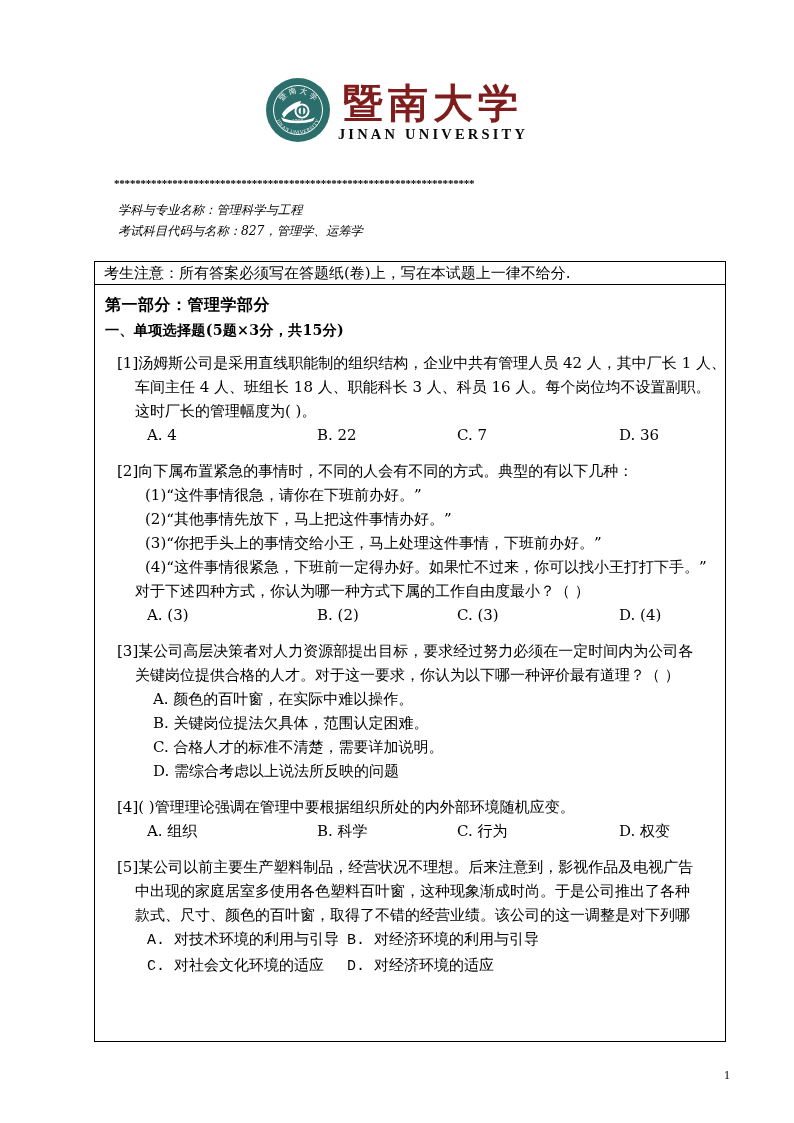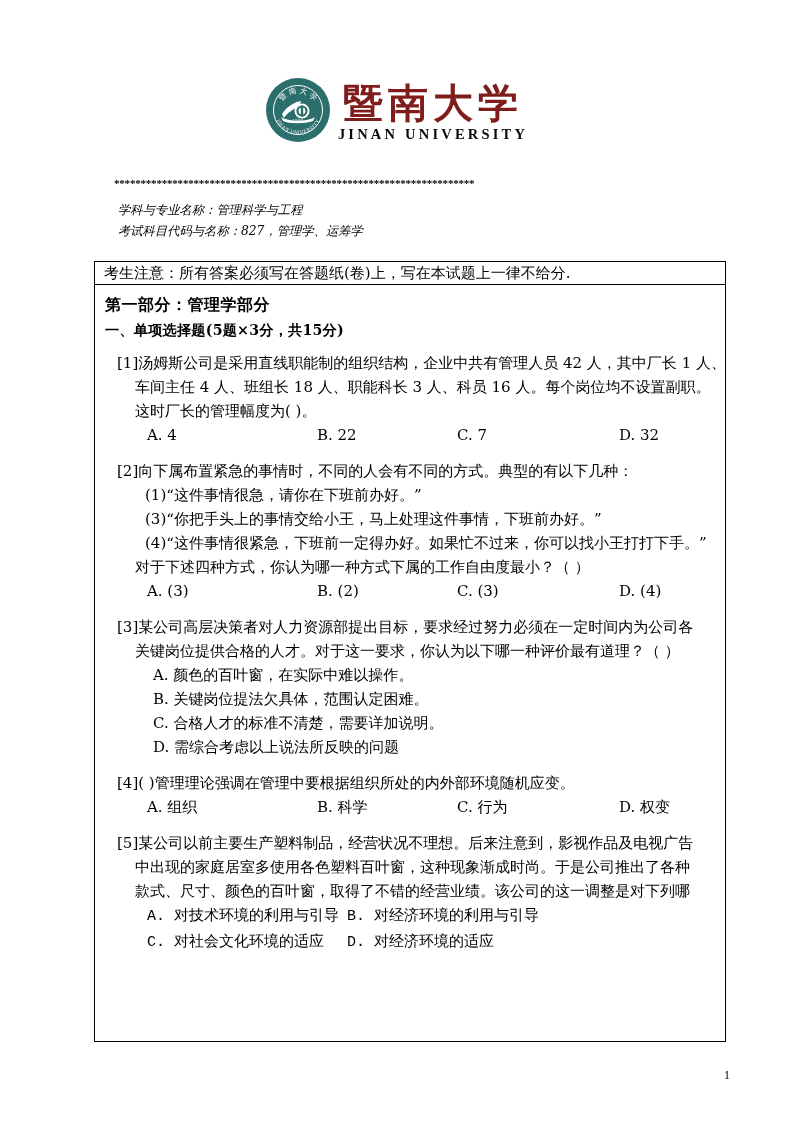--- a/index.html
+++ b/index.html
@@ -271,27 +271,28 @@
     <div class="body-area">
 
       <div class="part-title">第一部分：管理学部分</div>
       <div class="section-title">一、单项选择题(5题×3分，共15分)</div>
 
       <div class="q">
         <span class="ln">[1]汤姆斯公司是采用直线职能制的组织结构，企业中共有管理人员 42 人，其中厂长 1 人、</span>
         <span class="ln ind1">车间主任 4 人、班组长 18 人、职能科长 3 人、科员 16 人。每个岗位均不设置副职。</span>
         <span class="ln ind1">这时厂长的管理幅度为(              )。</span>
         <span class="ln opts">
-          <span class="o ow1">A. 4</span><span class="o ow2">B. 22</span><span class="o ow3">C. 7</span><span class="o ow4">D. 32</span>
+          <span class="o ow1">A. 4</span><span class="o ow2">B. 22</span><span class="o ow3">C. 7</span><span class="o ow4">D. 36</span>
         </span>
       </div>
 
       <div class="q">
         <span class="ln">[2]向下属布置紧急的事情时，不同的人会有不同的方式。典型的有以下几种：</span>
         <span class="ln ind2">(1)“这件事情很急，请你在下班前办好。”</span>
+        <span class="ln ind2">(2)“其他事情先放下，马上把这件事情办好。”</span>
         <span class="ln ind2">(3)“你把手头上的事情交给小王，马上处理这件事情，下班前办好。”</span>
         <span class="ln ind2">(4)“这件事情很紧急，下班前一定得办好。如果忙不过来，你可以找小王打打下手。”</span>
         <span class="ln ind1">对于下述四种方式，你认为哪一种方式下属的工作自由度最小？（                ）</span>
         <span class="ln opts">
           <span class="o ow1">A. (3)</span><span class="o ow2">B. (2)</span><span class="o ow3">C. (3)</span><span class="o ow4">D. (4)</span>
         </span>
       </div>
 
       <div class="q">
         <span class="ln">[3]某公司高层决策者对人力资源部提出目标，要求经过努力必须在一定时间内为公司各</span>

